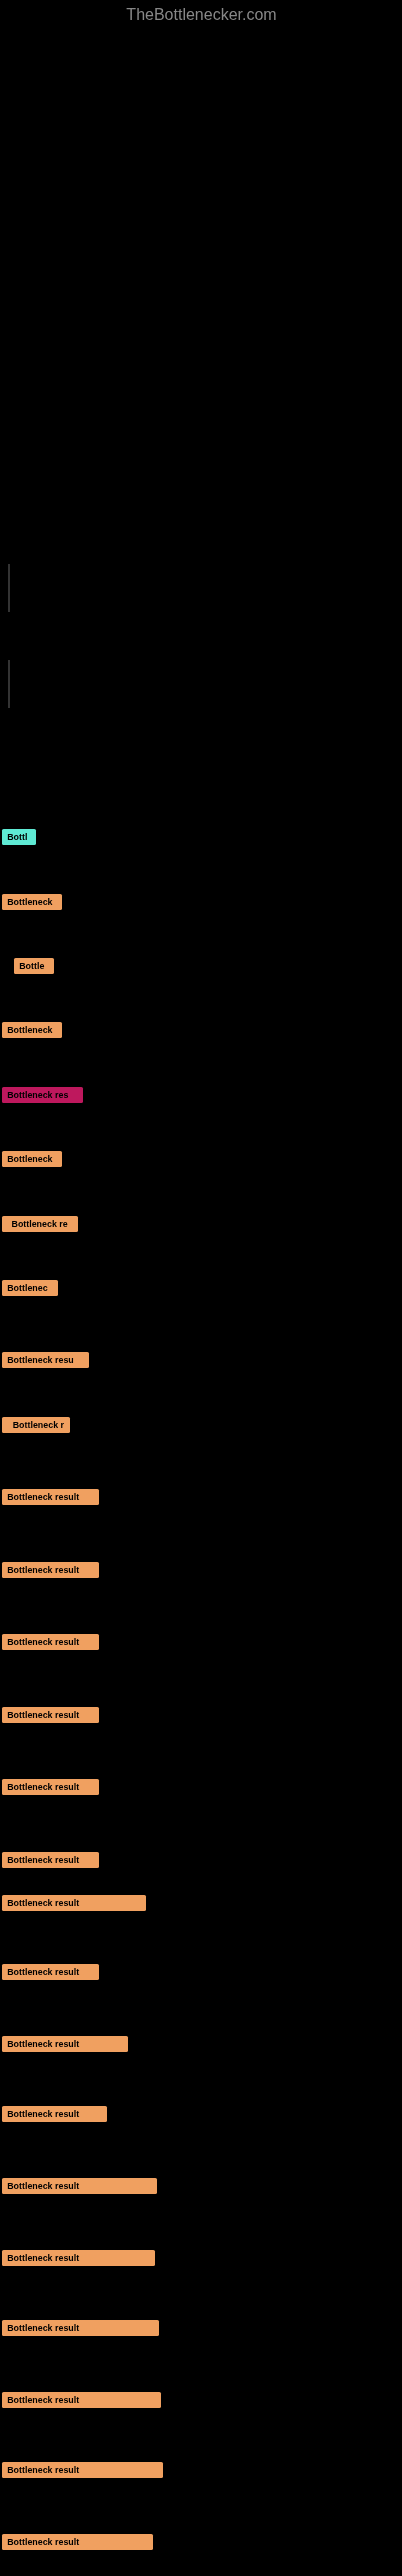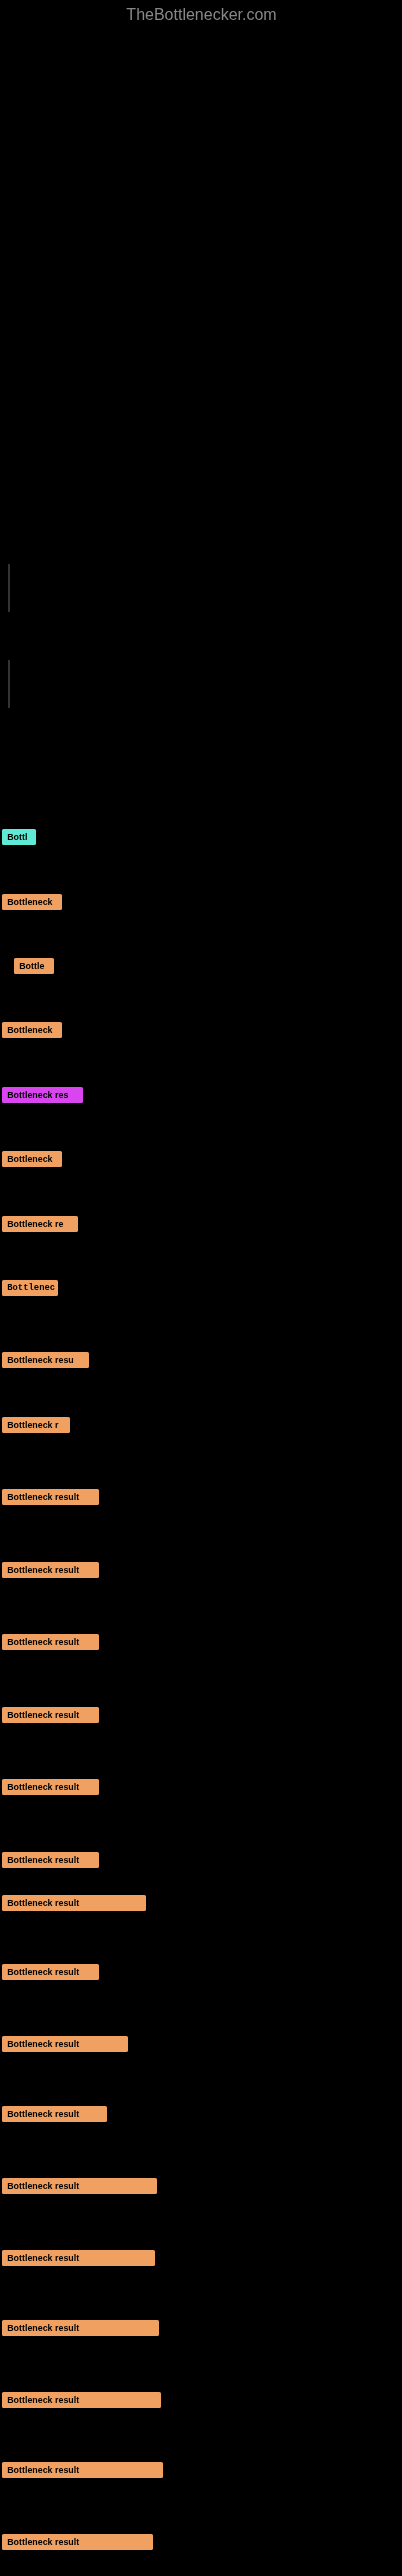--- a/index.html
+++ b/index.html
@@ -61,26 +61,26 @@
 <div class="chart-area"></div>
 
 <div class="vertical-line-1"></div>
 <div class="vertical-line-2"></div>
 
 <div id="bottleneck-container">
     <div style="position: absolute; top: 829px; left: 0px; width: 403px;"><span style="display: inline-block; background-color: #5eead4; color: rgb(0, 0, 0); font-size: 8.9px; font-weight: bold; padding: 3.2px 5.6px; border-radius: 1.6px; width: 34px; overflow: hidden; white-space: nowrap; margin-left: 1.6px;">Bottl</span></div>
     <div style="position: absolute; top: 894px; left: 0px; width: 403px;"><span style="display: inline-block; background-color: rgb(240, 160, 96); color: rgb(0, 0, 0); font-size: 8.9px; font-weight: bold; padding: 3.2px 5.6px; border-radius: 1.6px; width: 60px; overflow: hidden; white-space: nowrap; margin-left: 1.6px;">Bottleneck</span></div>
     <div style="position: absolute; top: 958px; left: 0px; width: 395px; margin-left: 12px;"><span style="display: inline-block; background-color: rgb(240, 160, 96); color: rgb(0, 0, 0); font-size: 8.9px; font-weight: bold; padding: 3.2px 5.6px; border-radius: 1.6px; width: 40px; overflow: hidden; white-space: nowrap; margin-left: 1.6px;">Bottle</span></div>
     <div style="position: absolute; top: 1022px; left: 0px; width: 403px;"><span style="display: inline-block; background-color: rgb(240, 160, 96); color: rgb(0, 0, 0); font-size: 8.9px; font-weight: bold; padding: 3.2px 5.6px; border-radius: 1.6px; width: 60px; overflow: hidden; white-space: nowrap; margin-left: 1.6px;">Bottleneck</span></div>
-    <div style="position: absolute; top: 1087px; left: 0px; width: 403px;"><span style="display: inline-block; background-color: #d946ef; color: rgb(0, 0, 0); font-size: 8.9px; font-weight: bold; padding: 3.2px 5.6px; border-radius: 1.6px; width: 81px; overflow: hidden; white-space: nowrap; margin-left: 1.6px;">Bottleneck res</span></div>
+    <div style="position: absolute; top: 1087px; left: 0px; width: 403px;"><span style="display: inline-block; background-color: #be185d; color: rgb(0, 0, 0); font-size: 8.9px; font-weight: bold; padding: 3.2px 5.6px; border-radius: 1.6px; width: 81px; overflow: hidden; white-space: nowrap; margin-left: 1.6px;">Bottleneck res</span></div>
     <div style="position: absolute; top: 1151px; left: 0px; width: 403px;"><span style="display: inline-block; background-color: rgb(240, 160, 96); color: rgb(0, 0, 0); font-size: 8.9px; font-weight: bold; padding: 3.2px 5.6px; border-radius: 1.6px; width: 60px; overflow: hidden; white-space: nowrap; margin-left: 1.6px;">Bottleneck</span></div>
-    <div style="position: absolute; top: 1216px; left: 0px; width: 403px;"><span style="display: inline-block; background-color: rgb(240, 160, 96); color: rgb(0, 0, 0); font-size: 8.9px; font-weight: bold; padding: 3.2px 5.6px; border-radius: 1.6px; width: 76px; overflow: hidden; white-space: nowrap; margin-left: 1.6px;">Bottleneck re</span></div>
-    <div style="position: absolute; top: 1280px; left: 0px; width: 403px;"><span style="display: inline-block; background-color: rgb(240, 160, 96); color: rgb(0, 0, 0); font-size: 8.9px; font-weight: bold; padding: 3.2px 5.6px; border-radius: 1.6px; width: 56px; overflow: hidden; white-space: nowrap; margin-left: 1.6px; font-family: Liberation Mono, monospace;">Bottlenec</span></div>
+    <div style="position: absolute; top: 1216px; left: 0px; width: 403px;"><span style="display: inline-block; background-color: rgb(240, 160, 96); color: rgb(0, 0, 0); font-size: 8.9px; font-weight: bold; padding: 3.2px 5.6px; border-radius: 1.6px; width: 76px; overflow: hidden; white-space: nowrap; margin-left: 1.6px; text-align: center;">Bottleneck re</span></div>
+    <div style="position: absolute; top: 1280px; left: 0px; width: 403px;"><span style="display: inline-block; background-color: rgb(240, 160, 96); color: rgb(0, 0, 0); font-size: 8.9px; font-weight: bold; padding: 3.2px 5.6px; border-radius: 1.6px; width: 56px; overflow: hidden; white-space: nowrap; margin-left: 1.6px;">Bottlenec</span></div>
     <div style="position: absolute; top: 1352px; left: 0px; width: 403px;"><span style="display: inline-block; background-color: rgb(240, 160, 96); color: rgb(0, 0, 0); font-size: 8.9px; font-weight: bold; padding: 3.2px 5.6px; border-radius: 1.6px; width: 87px; overflow: hidden; white-space: nowrap; margin-left: 1.6px;">Bottleneck resu</span></div>
-    <div style="position: absolute; top: 1417px; left: 0px; width: 403px;"><span style="display: inline-block; background-color: rgb(240, 160, 96); color: rgb(0, 0, 0); font-size: 8.9px; font-weight: bold; padding: 3.2px 5.6px; border-radius: 1.6px; width: 68px; overflow: hidden; white-space: nowrap; margin-left: 1.6px;">Bottleneck r</span></div>
+    <div style="position: absolute; top: 1417px; left: 0px; width: 403px;"><span style="display: inline-block; background-color: rgb(240, 160, 96); color: rgb(0, 0, 0); font-size: 8.9px; font-weight: bold; padding: 3.2px 5.6px; border-radius: 1.6px; width: 68px; overflow: hidden; white-space: nowrap; margin-left: 1.6px; text-align: right;">Bottleneck r</span></div>
     <div style="position: absolute; top: 1489px; left: 0px; width: 403px;"><span style="display: inline-block; background-color: rgb(240, 160, 96); color: rgb(0, 0, 0); font-size: 8.9px; font-weight: bold; padding: 3.2px 5.6px; border-radius: 1.6px; width: 97px; overflow: hidden; white-space: nowrap; margin-left: 1.6px;">Bottleneck result</span></div>
     <div style="position: absolute; top: 1562px; left: 0px; width: 403px;"><span style="display: inline-block; background-color: rgb(240, 160, 96); color: rgb(0, 0, 0); font-size: 8.9px; font-weight: bold; padding: 3.2px 5.6px; border-radius: 1.6px; width: 97px; overflow: hidden; white-space: nowrap; margin-left: 1.6px;">Bottleneck result</span></div>
     <div style="position: absolute; top: 1634px; left: 0px; width: 403px;"><span style="display: inline-block; background-color: rgb(240, 160, 96); color: rgb(0, 0, 0); font-size: 8.9px; font-weight: bold; padding: 3.2px 5.6px; border-radius: 1.6px; width: 97px; overflow: hidden; white-space: nowrap; margin-left: 1.6px;">Bottleneck result</span></div>
     <div style="position: absolute; top: 1707px; left: 0px; width: 403px;"><span style="display: inline-block; background-color: rgb(240, 160, 96); color: rgb(0, 0, 0); font-size: 8.9px; font-weight: bold; padding: 3.2px 5.6px; border-radius: 1.6px; width: 97px; overflow: hidden; white-space: nowrap; margin-left: 1.6px;">Bottleneck result</span></div>
     <div style="position: absolute; top: 1779px; left: 0px; width: 403px;"><span style="display: inline-block; background-color: rgb(240, 160, 96); color: rgb(0, 0, 0); font-size: 8.9px; font-weight: bold; padding: 3.2px 5.6px; border-radius: 1.6px; width: 97px; overflow: hidden; white-space: nowrap; margin-left: 1.6px;">Bottleneck result</span></div>
     <div style="position: absolute; top: 1852px; left: 0px; width: 403px;"><span style="display: inline-block; background-color: rgb(240, 160, 96); color: rgb(0, 0, 0); font-size: 8.9px; font-weight: bold; padding: 3.2px 5.6px; border-radius: 1.6px; width: 97px; overflow: hidden; white-space: nowrap; margin-left: 1.6px;">Bottleneck result</span></div>
     <div style="position: absolute; top: 1895px; left: 0px; width: 403px;"><span style="display: inline-block; background-color: rgb(240, 160, 96); color: rgb(0, 0, 0); font-size: 8.9px; font-weight: bold; padding: 3.2px 5.6px; border-radius: 1.6px; width: 144px; overflow: hidden; white-space: nowrap; margin-left: 1.6px;">Bottleneck result</span></div>
     <div style="position: absolute; top: 1964px; left: 0px; width: 403px;"><span style="display: inline-block; background-color: rgb(240, 160, 96); color: rgb(0, 0, 0); font-size: 8.9px; font-weight: bold; padding: 3.2px 5.6px; border-radius: 1.6px; width: 97px; overflow: hidden; white-space: nowrap; margin-left: 1.6px;">Bottleneck result</span></div>
     <div style="position: absolute; top: 2036px; left: 0px; width: 403px;"><span style="display: inline-block; background-color: rgb(240, 160, 96); color: rgb(0, 0, 0); font-size: 8.9px; font-weight: bold; padding: 3.2px 5.6px; border-radius: 1.6px; width: 126px; overflow: hidden; white-space: nowrap; margin-left: 1.6px;">Bottleneck result</span></div>
     <div style="position: absolute; top: 2106px; left: 0px; width: 403px;"><span style="display: inline-block; background-color: rgb(240, 160, 96); color: rgb(0, 0, 0); font-size: 8.9px; font-weight: bold; padding: 3.2px 5.6px; border-radius: 1.6px; width: 105px; overflow: hidden; white-space: nowrap; margin-left: 1.6px;">Bottleneck result</span></div>

